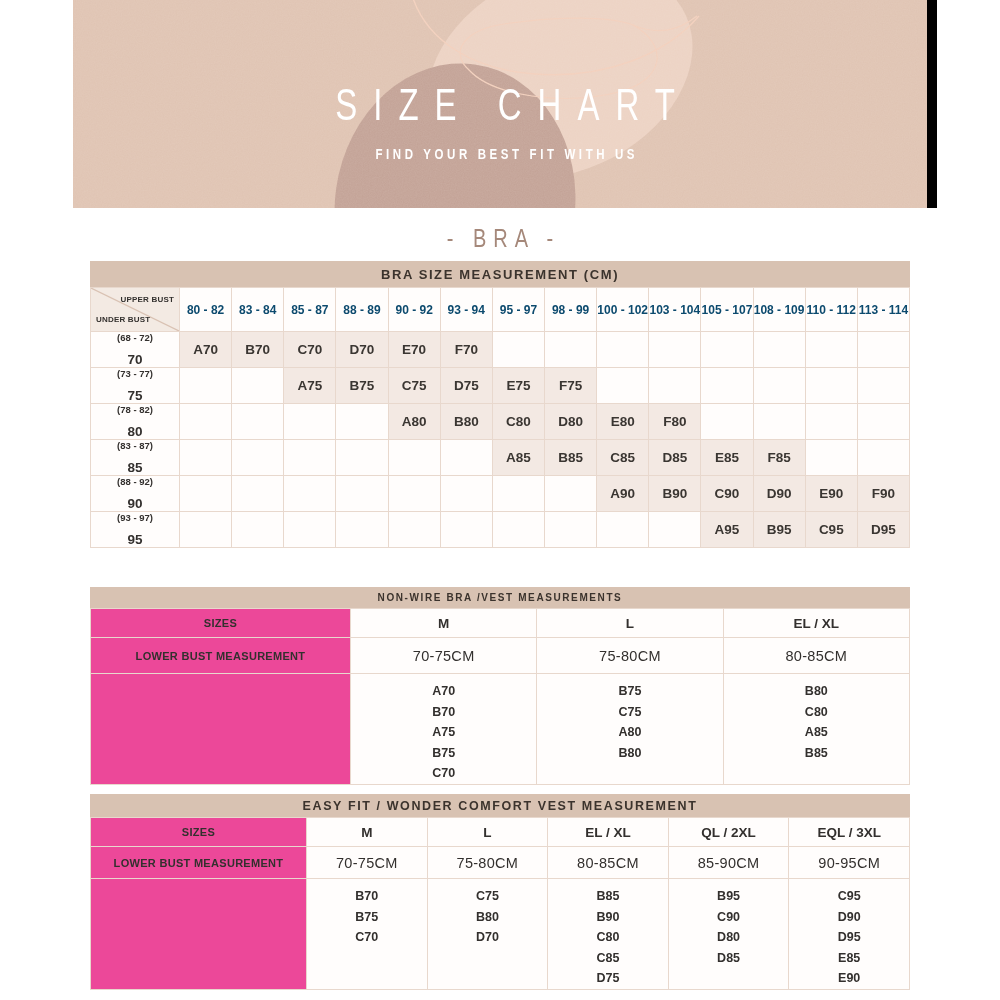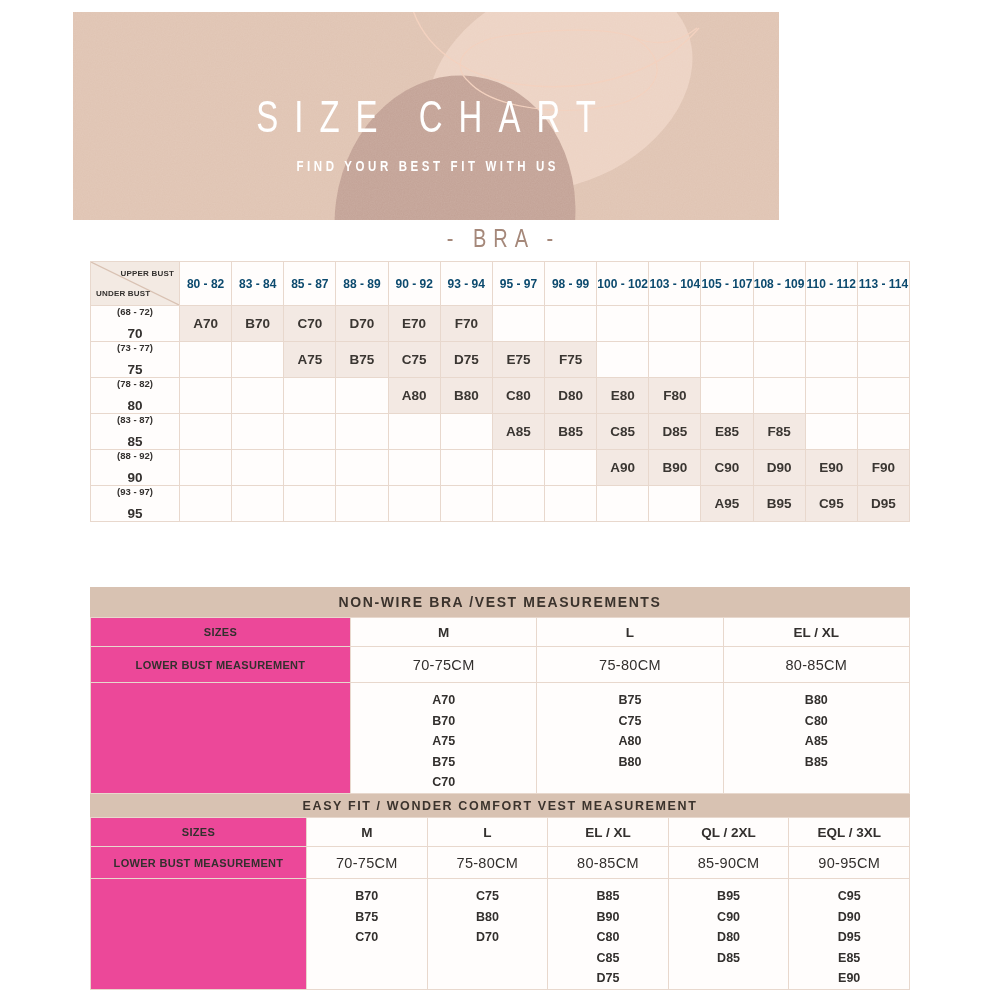--- a/index.html
+++ b/index.html
@@ -1,21 +1,21 @@
 <!DOCTYPE html>
 <html><head>
 <meta charset="utf-8">
 <style>
   html,body{margin:0;padding:0;}
   body{
     width:1000px;height:1000px;position:relative;background:#ffffff;
     font-family:"Liberation Sans", sans-serif;color:#33302e;overflow:hidden;
   }
   
-  .banner{position:absolute;left:73px;top:12px;width:706px;height:208px;background:#000000;overflow:hidden;}
+  .banner{position:absolute;left:73px;top:0;width:864px;height:208px;background:#000000;overflow:hidden;}
   .banner-art{position:absolute;left:0;top:0;}
   .banner-title{
     position:absolute;left:0;right:0;top:86px;text-align:center;color:#ffffff;
     font-size:33px;font-weight:400;letter-spacing:16px;text-indent:16px;
     transform:scaleY(1.32);transform-origin:center;white-space:nowrap;
   }
   .banner-subtitle{
     position:absolute;left:0;right:0;top:148px;text-align:center;color:#ffffff;
     font-size:11.5px;font-weight:700;letter-spacing:3.6px;text-indent:3.6px;
     transform:scaleY(1.2);transform-origin:center;white-space:nowrap;
@@ -50,21 +50,21 @@
   #bra-grid .rsize{font-size:13.5px;font-weight:700;line-height:15px;margin-top:8px;}
   #bra-grid .val{font-size:13.5px;font-weight:700;color:#3a3632;}
   #bra-grid .filled{background:#f3e9e3;}
   
   .spec .speclabel{font-size:11px;font-weight:700;letter-spacing:.3px;background:#ec4899;}
   .spec .sizehead{font-size:13.5px;font-weight:700;}
   .spec .measure{font-size:14.5px;font-weight:400;letter-spacing:.3px;}
   .spec .list{vertical-align:top;padding-top:7px;}
   .spec .line{font-size:12.5px;font-weight:700;line-height:20.5px;}
   #nonwire-wrap{top:587px;}
-  #nonwire-wrap .band{height:30px;font-size:14px;}
+  #nonwire-wrap .band{height:21px;font-size:10px;}
   #nonwire-wrap .spec-sizes{height:29px;}
   #nonwire-wrap .spec-measure{height:36px;}
   #nonwire-wrap .spec-list{height:102px;}
   #easyfit-wrap{top:794px;}
   #easyfit-wrap .band{height:23px;font-size:12.5px;}
   #easyfit-wrap .spec-sizes{height:29px;}
   #easyfit-wrap .spec-measure{height:32px;}
   #easyfit-wrap .spec-list{height:105px;}
 </style>
 </head>
@@ -85,20 +85,21 @@
     <path d="M560,25 C596,45 592,80 546,92 C490,106 420,96 396,70 C376,52 391,30 431,24 C471,18 531,14 560,25 C586,36 606,30 624,16" fill="none" stroke="#f2cfbc" stroke-width="1.2"></path>
     <rect width="854" height="208" filter="url(#grain)"></rect>
   </svg>
   <div class="banner-title">SIZE CHART</div>
   <div class="banner-subtitle">FIND YOUR BEST FIT WITH US</div>
 </div>
 
 <div class="section-title">- BRA -</div>
 
 <div class="tblwrap" id="bra-wrap">
+  <div class="band">BRA SIZE MEASUREMENT (CM)</div>
   <table>
     <colgroup>
         <col style="width:89px">
       </colgroup>
     <tbody id="bra-grid">
         <tr class="headrow">
           <th class="corner">
             <svg class="diag" viewBox="0 0 100 100" preserveAspectRatio="none">
               <line x1="0" y1="0" x2="100" y2="100" stroke="#d9c2b3" stroke-width="2.2"></line>
             </svg>

